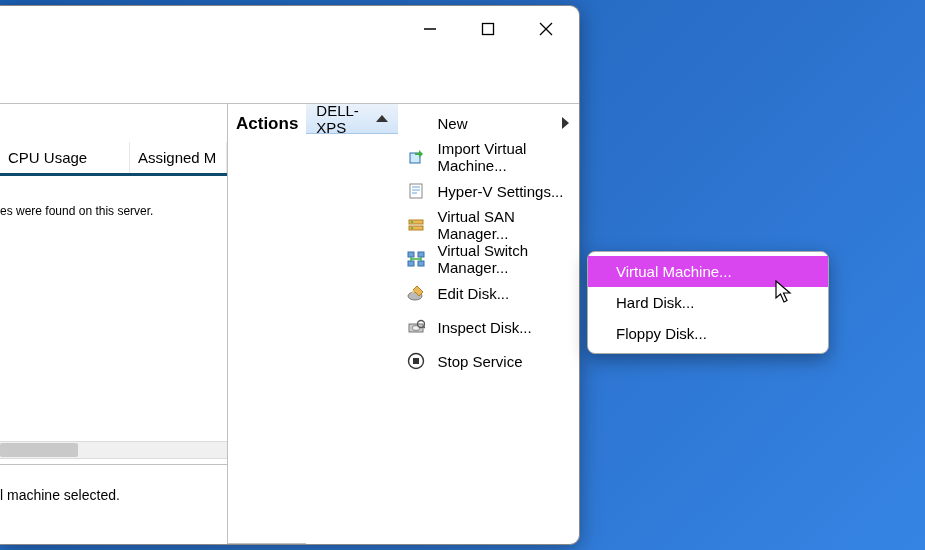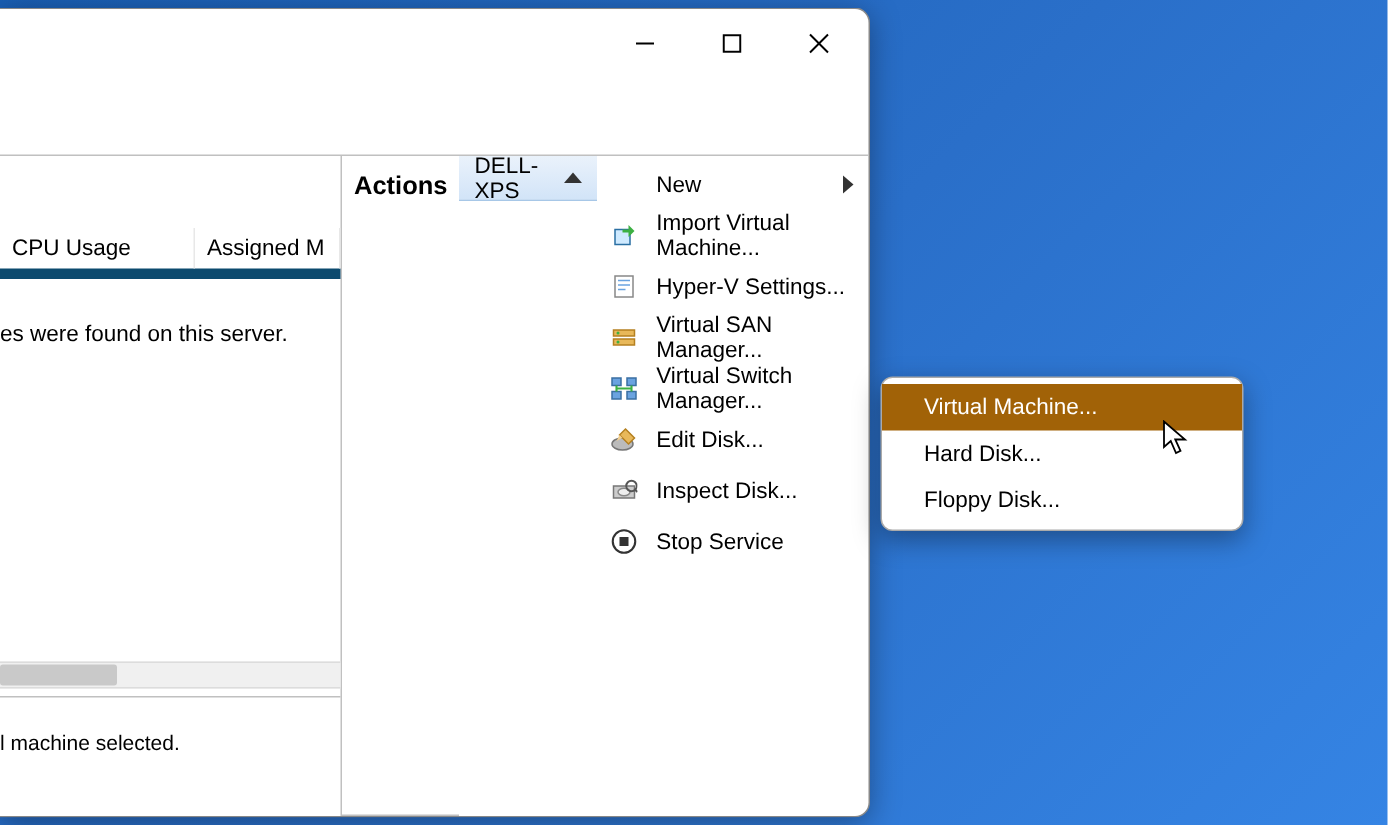--- a/index.html
+++ b/index.html
@@ -52,40 +52,40 @@
     display: flex;
     height: calc(100% - 98px);
   }
   .main-pane {
     width: 228px;
     border-right: 1px solid #c0c0c0;
     position: relative;
   }
   .vm-list-head {
     display: flex;
-    border-bottom: 7px solid #0c4a6e;
+    border-bottom: 3px solid #0c4a6e;
     font-size: 15px;
     height: 34px;
     align-items: center;
-    margin-top: 48px;
+    margin-top: 38px;
   }
   .col {
     padding: 0 8px;
     border-right: 1px solid #e8e8e8;
     height: 100%;
     display: flex;
     align-items: center;
     white-space: nowrap;
     overflow: hidden;
   }
   .col-cpu { width: 130px; }
   .col-mem { flex: 1; }
   .empty-msg {
     padding: 28px 0 0 0;
-    font-size: 15px;
+    font-size: 12px;
     color: #000;
   }
   .hscroll-track {
     position: absolute;
     bottom: 85px;
     left: 0;
     right: 0;
     height: 18px;
     background: #f0f0f0;
     border-top: 1px solid #dcdcdc;
@@ -175,21 +175,21 @@
   }
   .submenu-item {
     height: 31px;
     display: flex;
     align-items: center;
     padding: 0 16px 0 28px;
     font-size: 15px;
     cursor: pointer;
   }
   .submenu-item.selected {
-    background: #a16207;
+    background: #d946ef;
     color: #fff;
   }
   
   .cursor {
     position: absolute;
     left: 775px;
     top: 280px;
     pointer-events: none;
   }
 </style>

